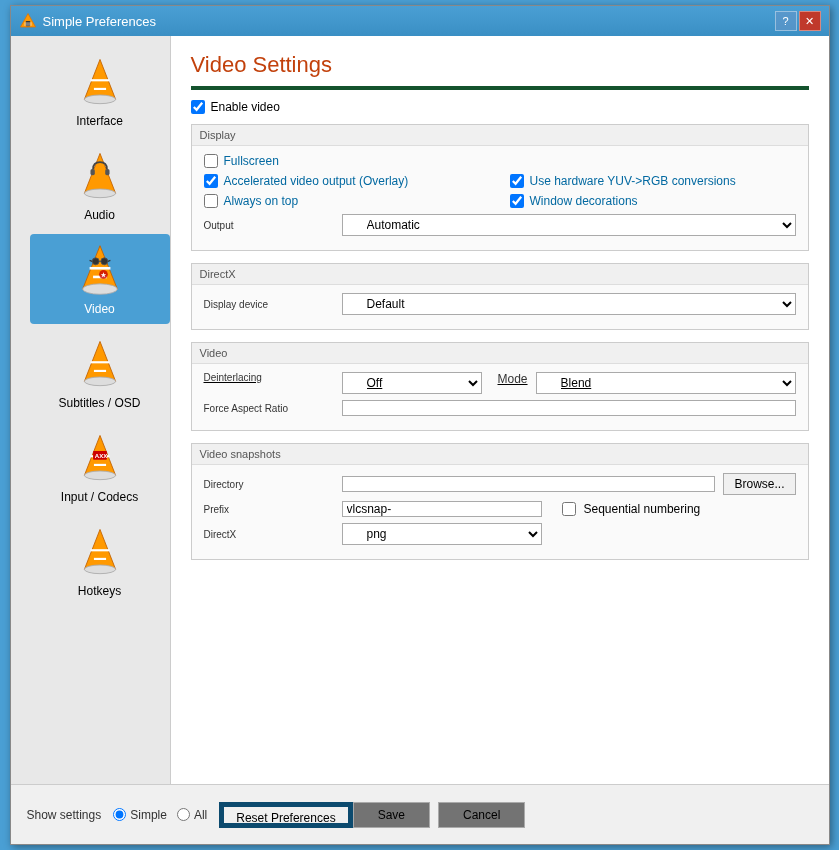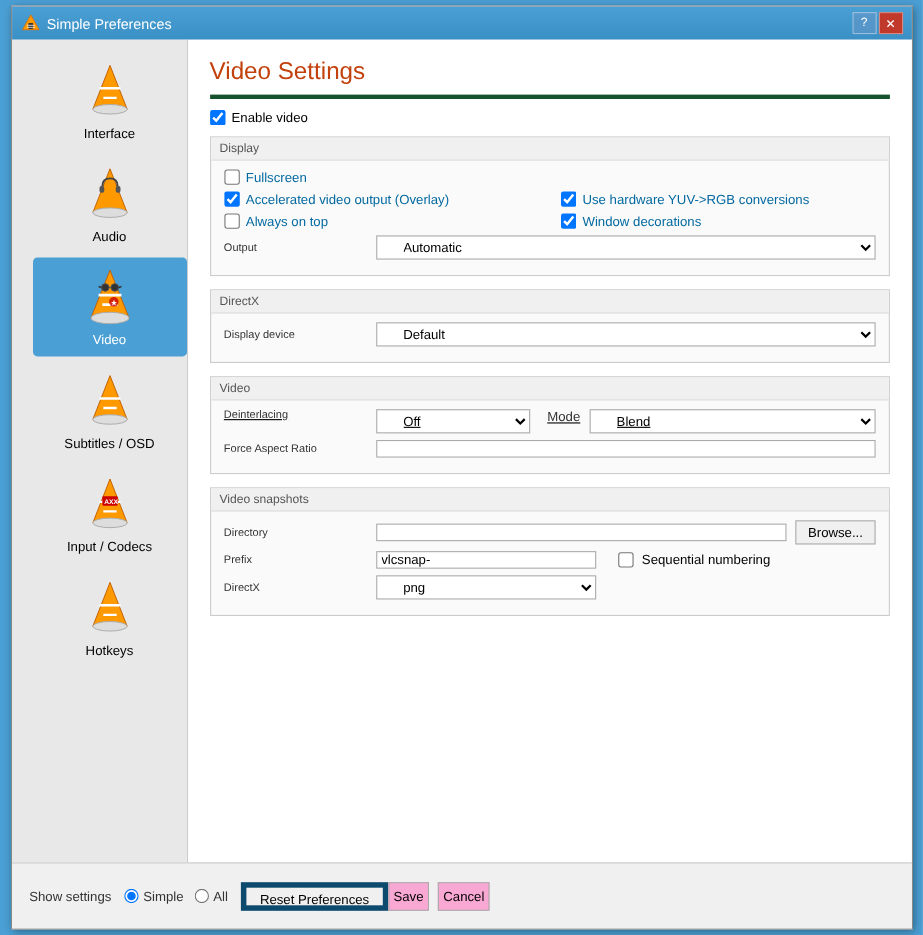--- a/index.html
+++ b/index.html
@@ -258,24 +258,24 @@
       border: 5px solid #0c4a6e;
       background: #f0f0f0;
       font-size: 12px;
       cursor: pointer;
     }
     .footer-right {
       display: flex;
       gap: 8px;
     }
     .action-btn {
-      padding: 4px 4px;
+      padding: 4px 24px;
       height: 26px;
       border: 1px solid #aaa;
-      background: #f9a8d4;
+      background: #737373;
       font-size: 12px;
       cursor: pointer;
     }
     .deint-row {
       display: flex;
       align-items: flex-start;
       gap: 8px;
       margin-bottom: 6px;
       text-decoration: underline;
     }

